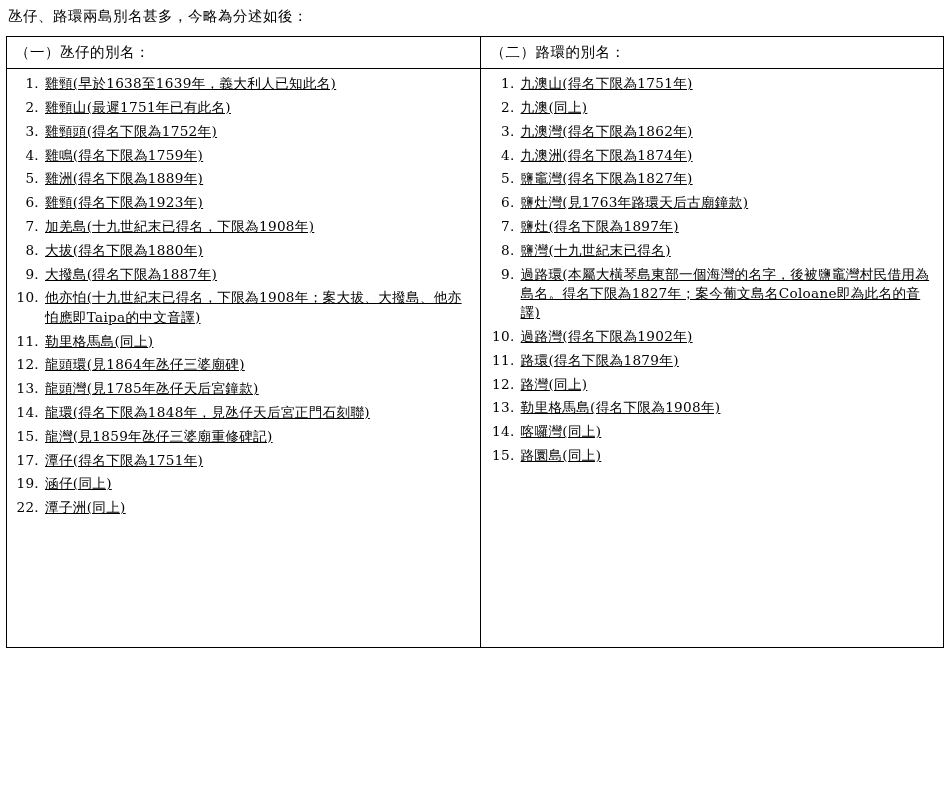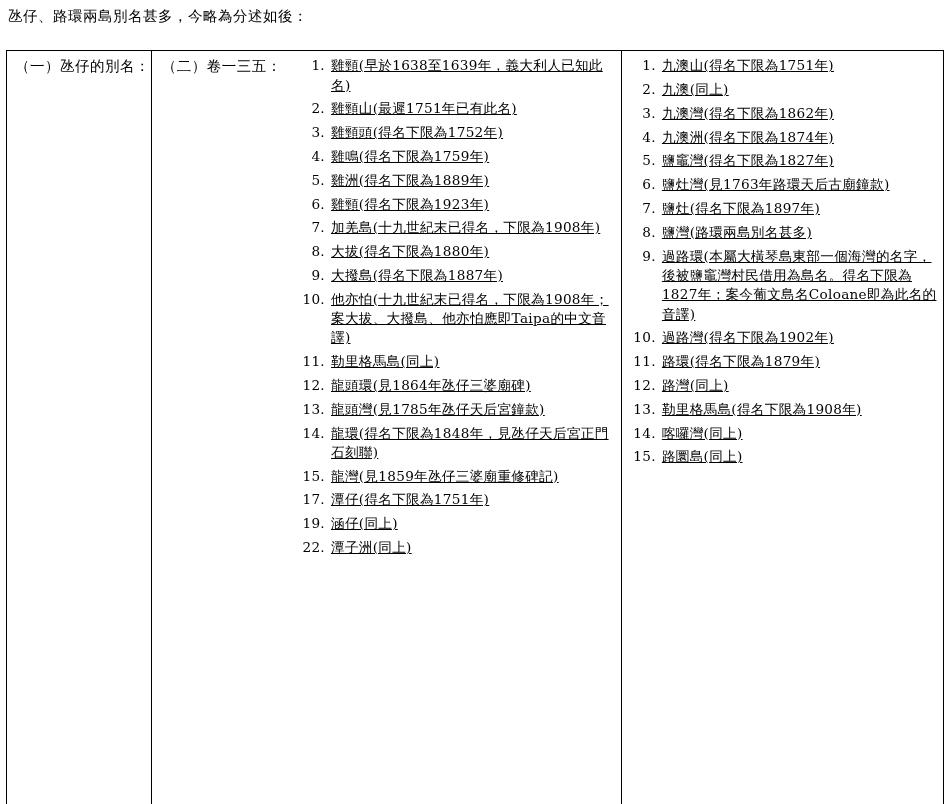--- a/index.html
+++ b/index.html
@@ -17,31 +17,31 @@
   .page {
     position: relative;
     width: 950px;
     height: 804px;
     box-sizing: border-box;
     padding: 4px 6px 0 6px;
   }
   .intro {
     font-size: 14.5px;
     line-height: 1.4;
-    margin: 2px 0 24px 2px;
+    margin: 2px 0 10px 2px;
     letter-spacing: 0.5px;
     white-space: nowrap;
   }
   .table {
     border: 1.5px solid #000;
     width: 938px;
     box-sizing: border-box;
     display: flex;
-    flex-direction: row;
-    height: 760px;
+    flex-direction: column;
+    height: 612px;
   }
   .head-row {
     display: flex;
     border-bottom: 1.5px solid #000;
     flex: 0 0 auto;
   }
   .body-row {
     display: flex;
     flex: 1 1 auto;
     min-height: 0;
@@ -105,21 +105,21 @@
 <body>
 
 <div class="page">
 
   <div class="intro">氹仔、路環兩島別名甚多，今略為分述如後：</div>
 
   <div class="table">
 
     <div class="head-row">
       <div class="head-cell head-left">（一）氹仔的別名：</div>
-      <div class="head-cell head-right">（二）卷一三五：</div>
+      <div class="head-cell head-right">（二）路環的別名：</div>
     </div>
 
     <div class="body-row">
       <div class="col-left">
         <ol class="list left-list" id="left-list">
             <li>
               <span class="num">1.</span>
               <span class="txt">雞頸(早於1638至1639年，義大利人已知此名)</span>
             </li>
             <li>
@@ -217,21 +217,21 @@
             <li>
               <span class="num">6.</span>
               <span class="txt">鹽灶灣(見1763年路環天后古廟鐘款)</span>
             </li>
             <li>
               <span class="num">7.</span>
               <span class="txt">鹽灶(得名下限為1897年)</span>
             </li>
             <li>
               <span class="num">8.</span>
-              <span class="txt">鹽灣(路環兩島別名甚多)</span>
+              <span class="txt">鹽灣(十九世紀末已得名)</span>
             </li>
             <li>
               <span class="num">9.</span>
               <span class="txt">過路環(本屬大橫琴島東部一個海灣的名字，後被鹽竈灣村民借用為島名。得名下限為1827年；案今葡文島名Coloane即為此名的音譯)</span>
             </li>
             <li>
               <span class="num">10.</span>
               <span class="txt">過路灣(得名下限為1902年)</span>
             </li>
             <li>

